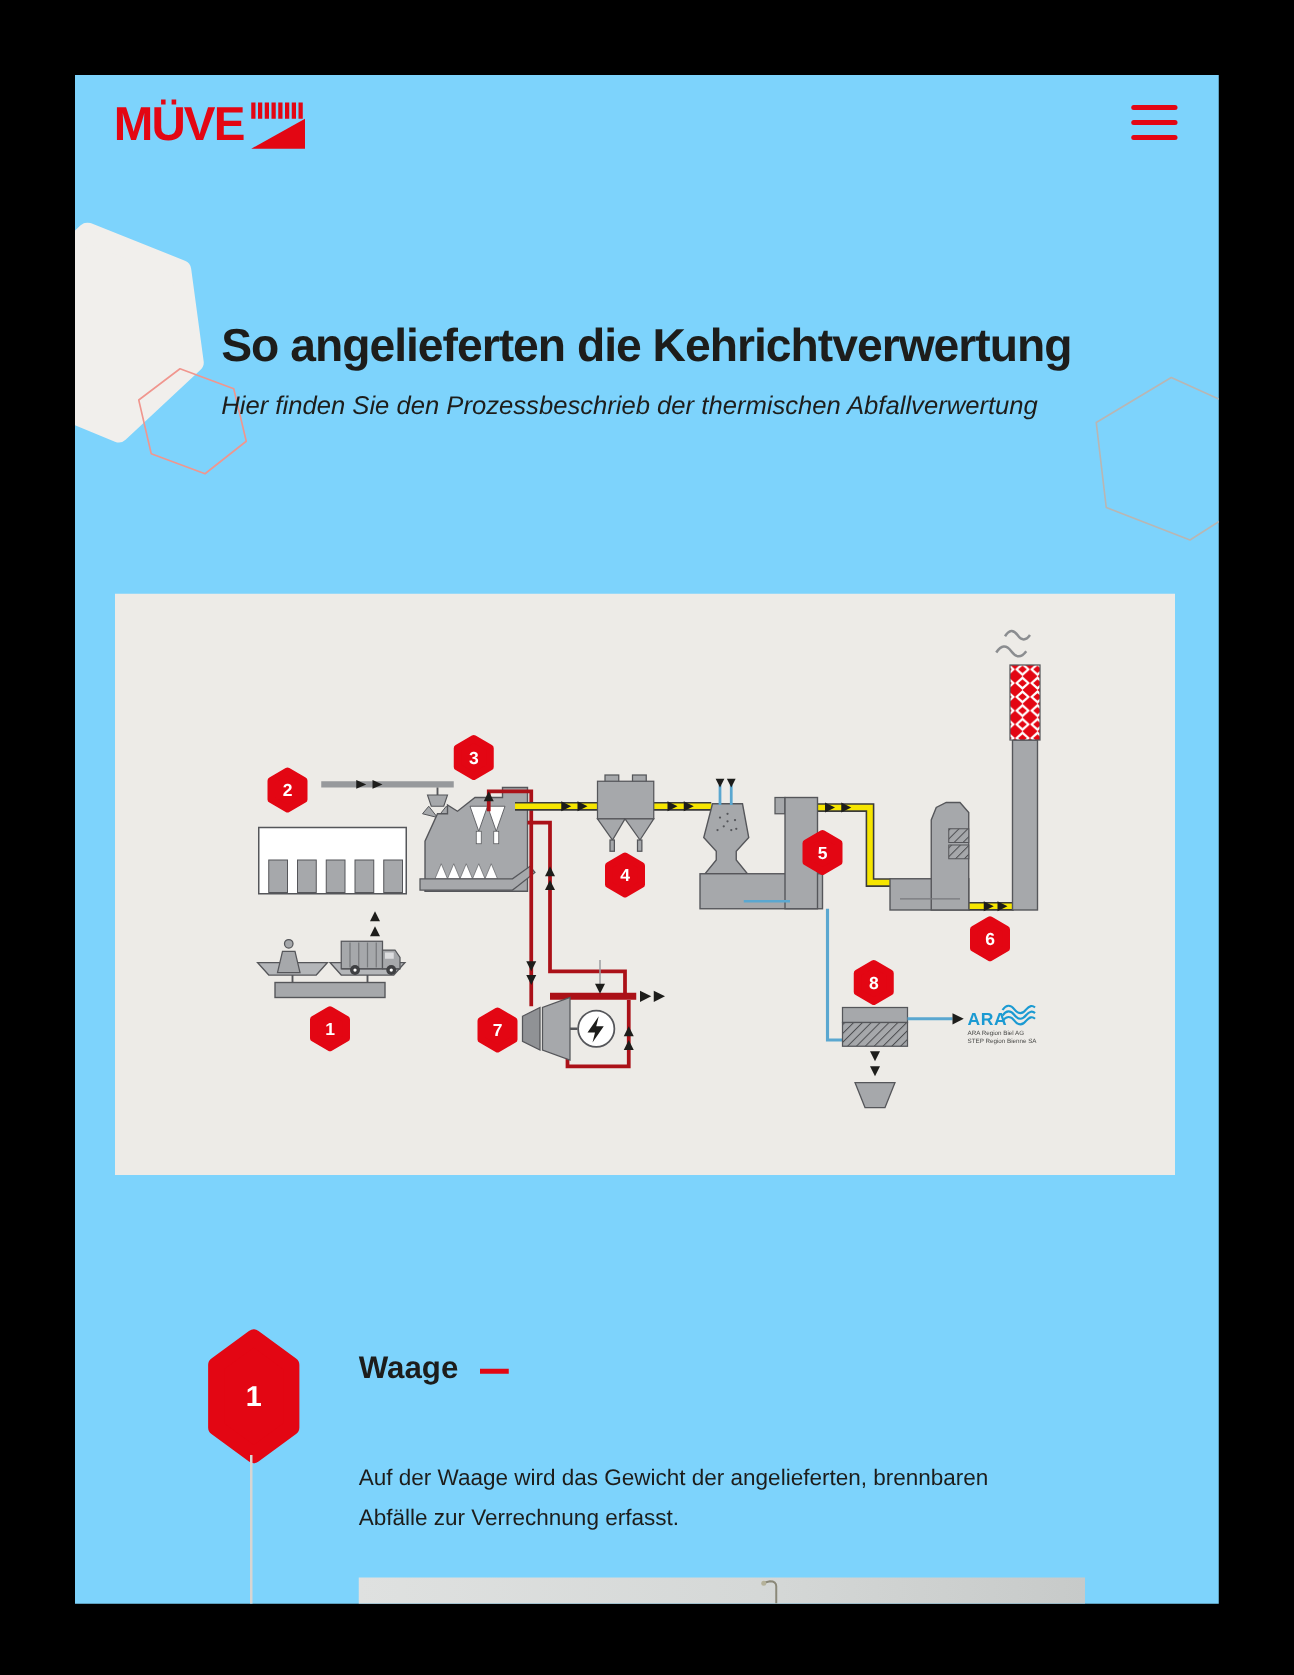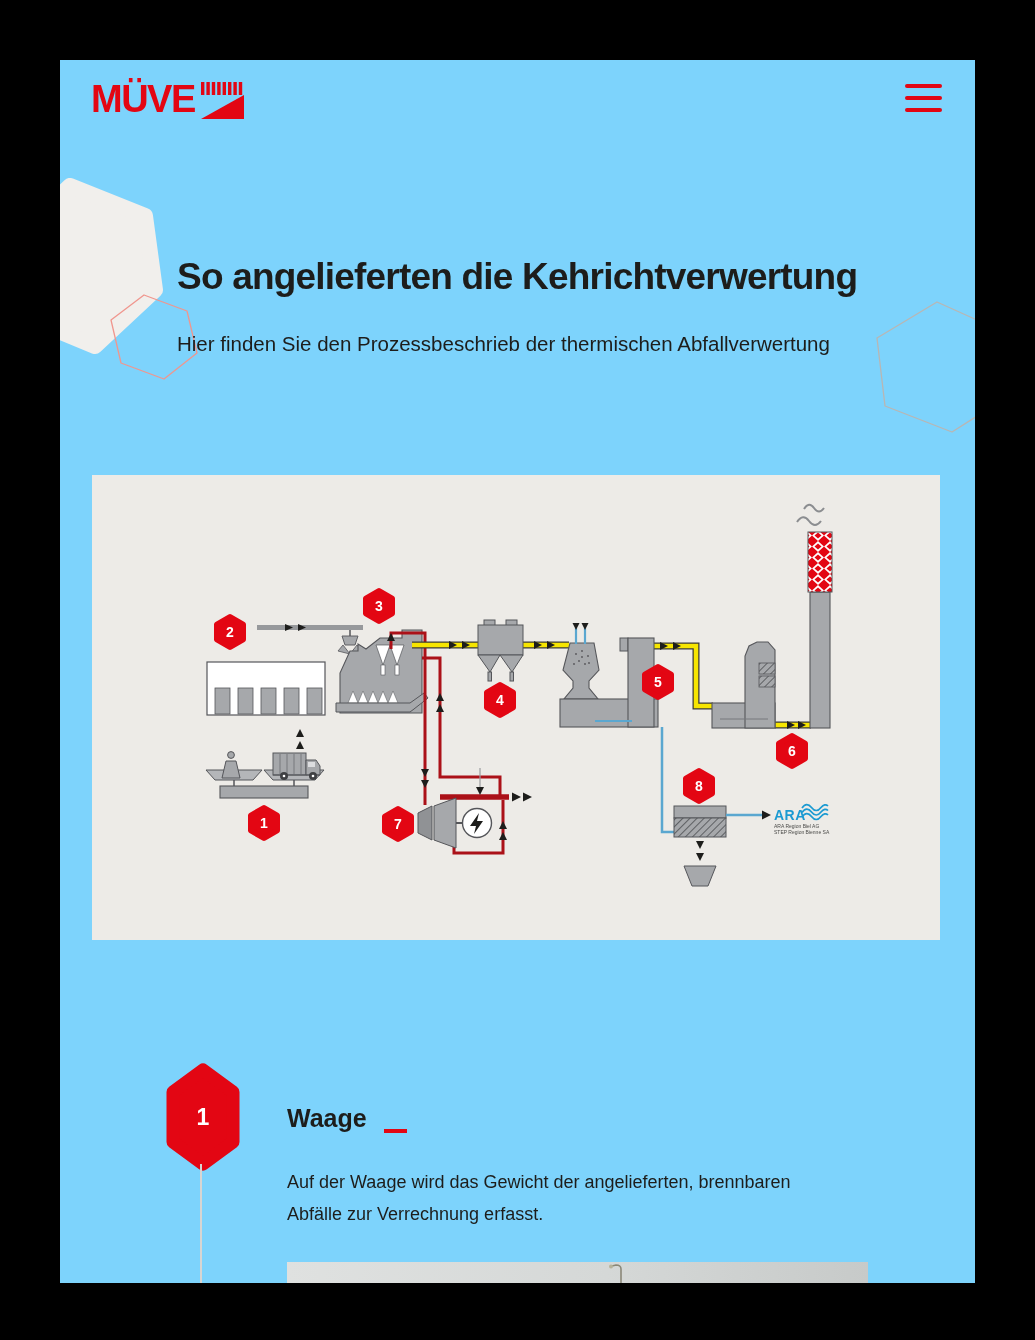--- a/index.html
+++ b/index.html
@@ -5,26 +5,26 @@
   html,body{margin:0;padding:0;background:#000;width:1035px;height:1340px;font-family:"Liberation Sans",sans-serif;}
   .page{position:absolute;left:60px;top:60px;width:915px;height:1223px;background:#7dd3fc;overflow:hidden;}
   
   .logo{position:absolute;left:31px;top:18px;cursor:pointer;}
   .menu-btn{position:absolute;right:33px;top:24px;width:37px;cursor:pointer;}
   .menu-btn span{display:block;width:37px;height:3.5px;background:#e30613;border-radius:2px;margin-bottom:8.5px;}
   .menu-btn span:last-child{margin-bottom:0;}
   
   .decor{position:absolute;pointer-events:none;}
   h1.title{position:absolute;left:117px;top:196px;margin:0;font-size:37px;font-weight:700;letter-spacing:-0.8px;color:#1d1d1b;white-space:nowrap;}
-  .subtitle{position:absolute;left:117px;top:272px;font-size:20.5px;color:#1d1d1b;white-space:nowrap;}
+  .subtitle{position:absolute;left:117px;top:253px;font-size:20.5px;color:#1d1d1b;white-space:nowrap;font-style:italic;}
   
   .diagram{position:absolute;left:32px;top:415px;width:848px;height:465px;background:#edebe7;}
   
   .section-hex{position:absolute;left:104px;top:1002px;}
-  .section-head{position:absolute;left:227px;top:1044px;display:flex;align-items:flex-end;}
+  .section-head{position:absolute;left:227px;top:1020px;display:flex;align-items:center;}
   .section-head h2{margin:0;font-size:25px;font-weight:700;color:#1d1d1b;}
   .head-dash{display:inline-block;width:23px;height:4px;background:#e30613;margin-left:17px;margin-top:4px;}
   .section-body{position:absolute;left:227px;top:1088px;width:552px;font-size:18px;line-height:32px;color:#1d1d1b;}
   .connector{position:absolute;left:140px;top:1104px;width:2px;height:119px;background:#d8d5d2;}
   .photo{position:absolute;left:227px;top:1202px;width:581px;height:21px;background:linear-gradient(90deg,#dfe1e0 0%,#d5d8d7 55%,#c7cac9 100%);overflow:hidden;}
   svg text{font-family:"Liberation Sans",sans-serif;}
 </style>
 </head>
 <body>
 

